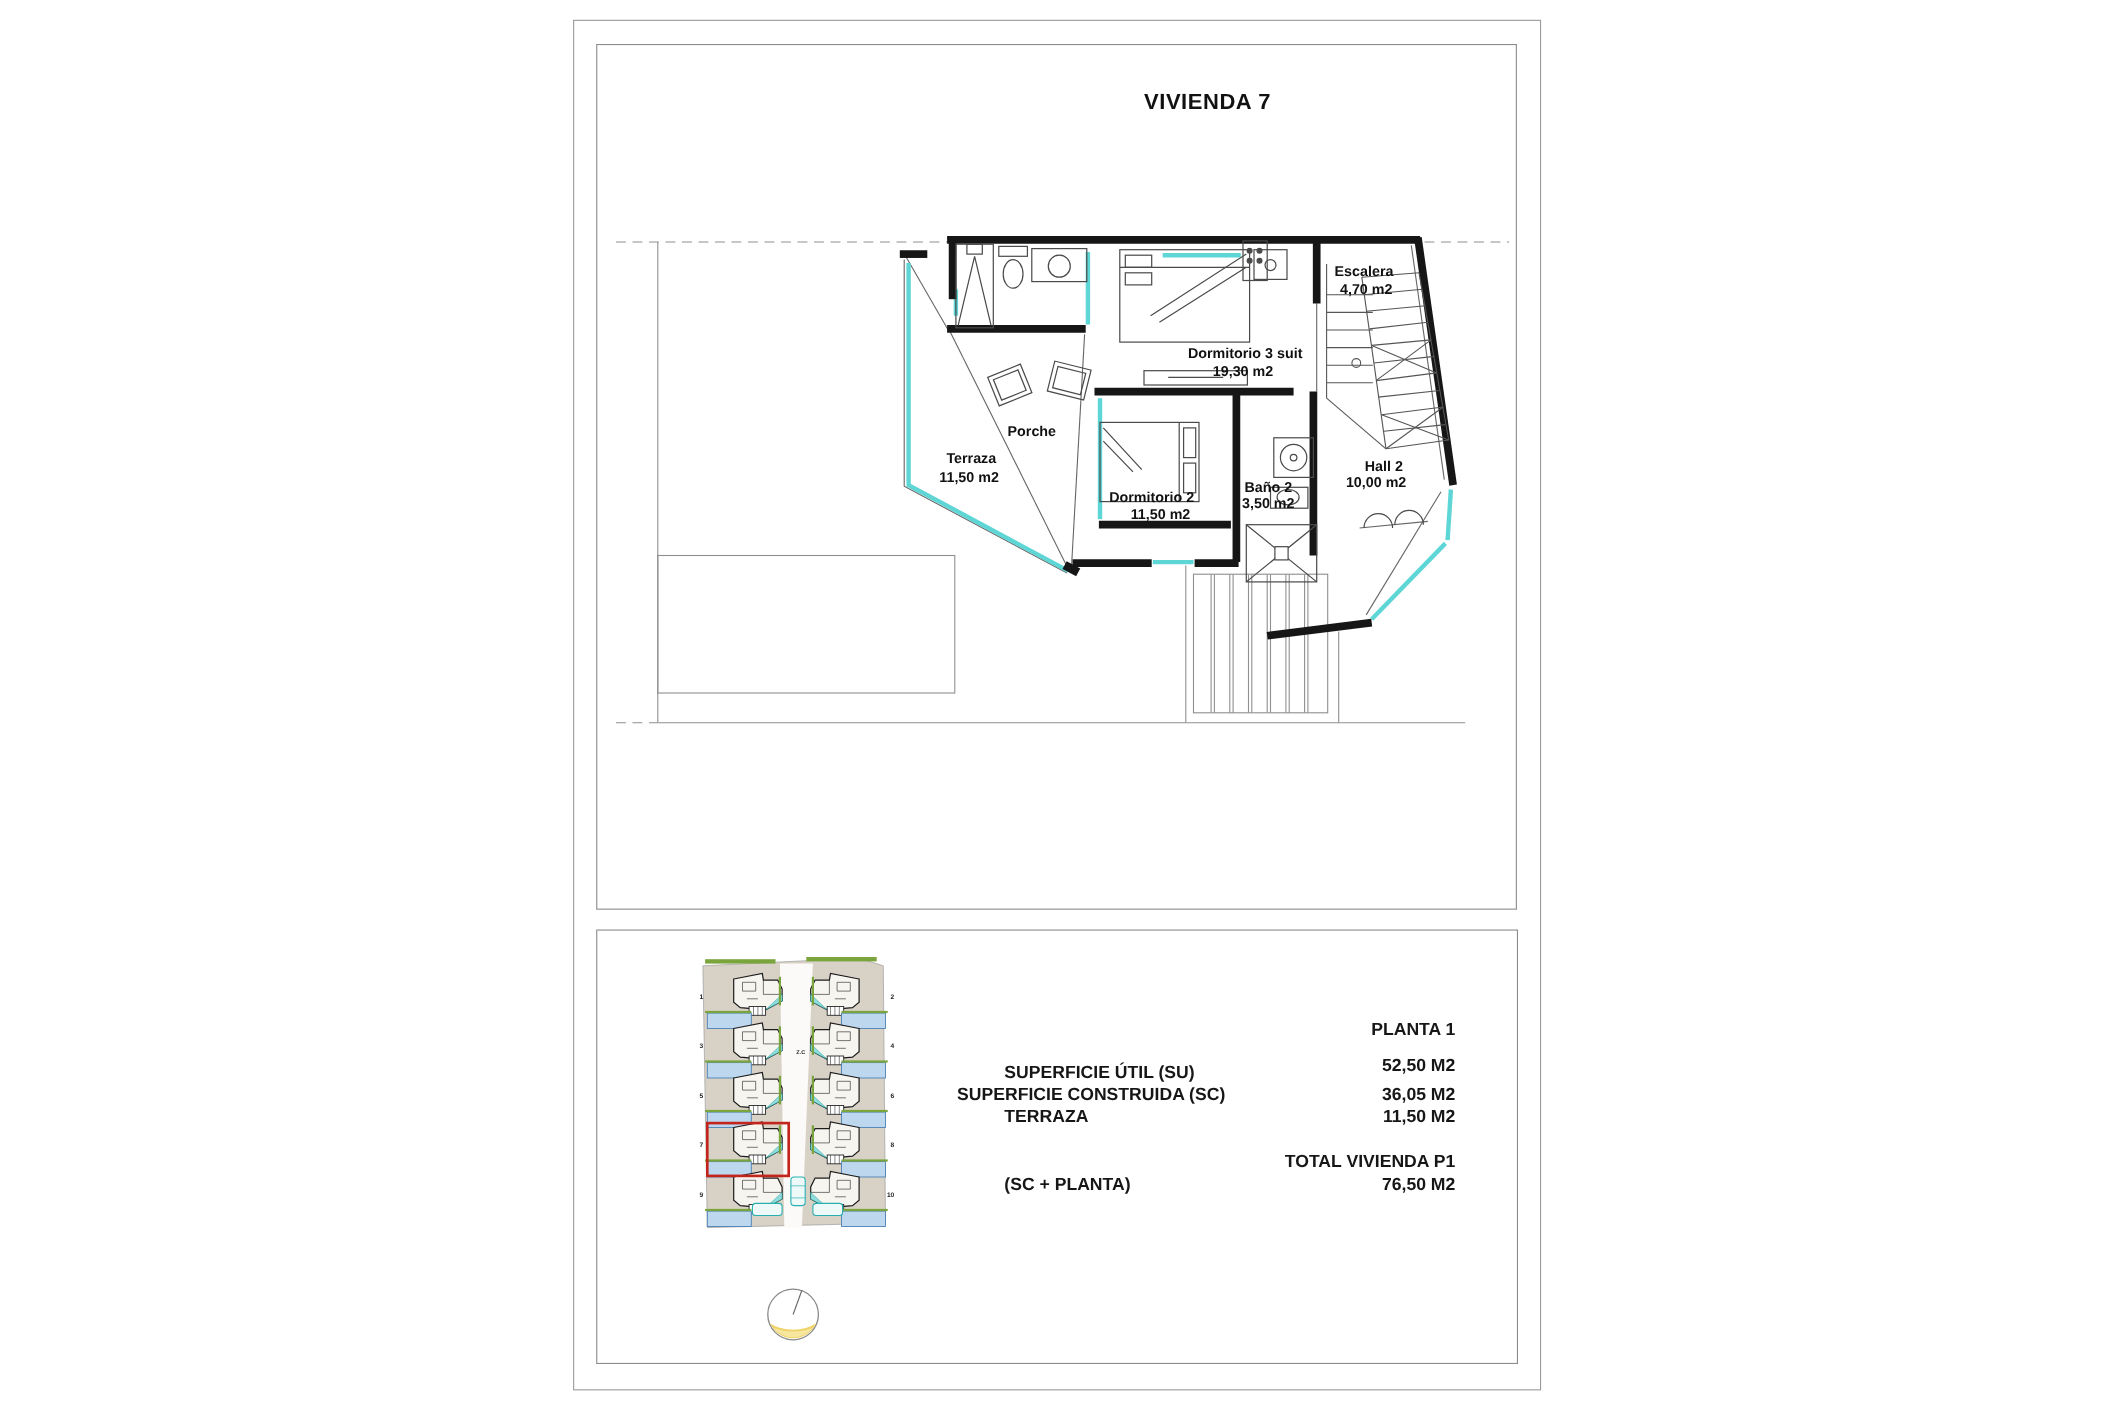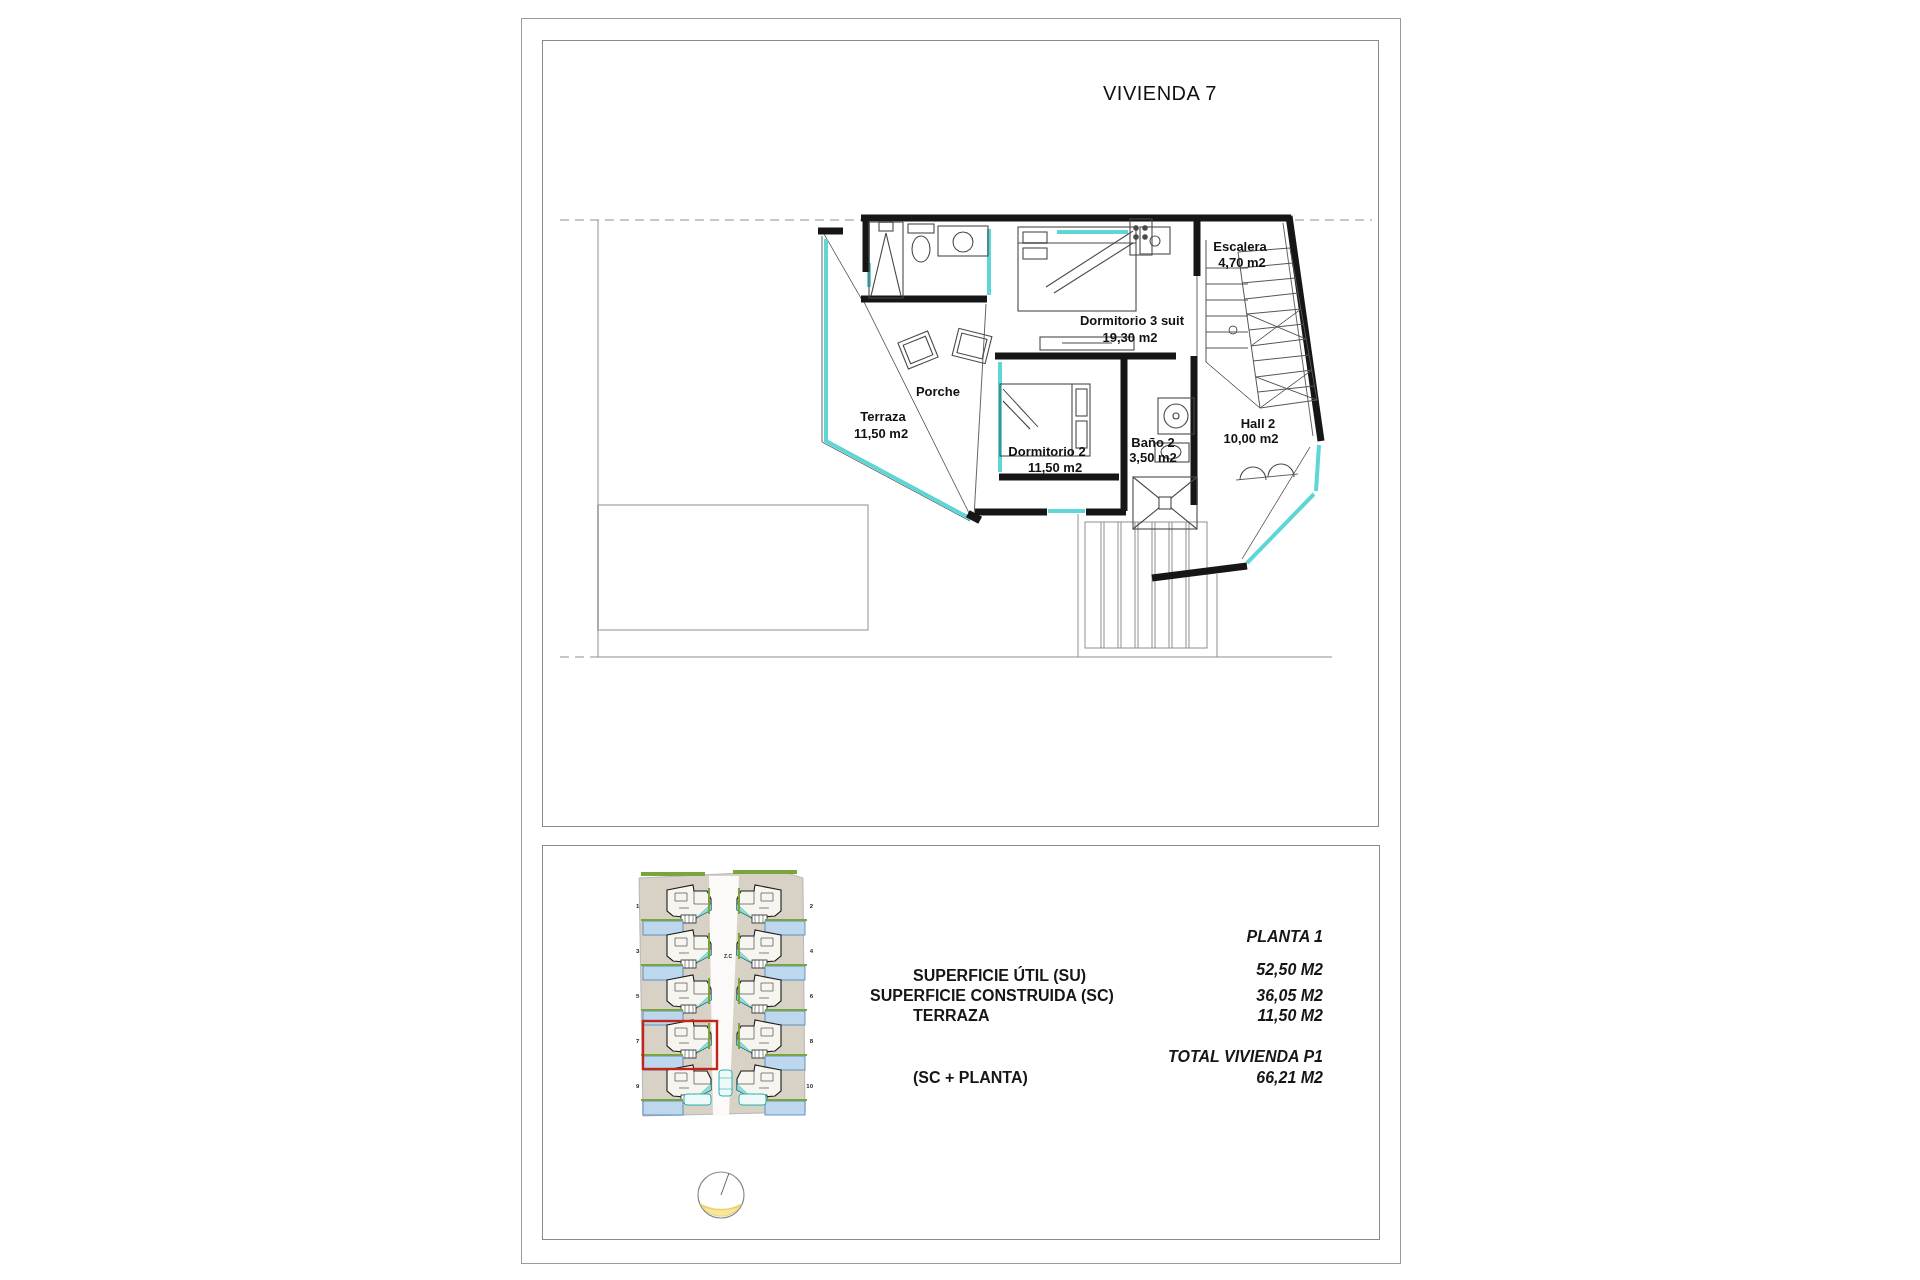--- a/index.html
+++ b/index.html
@@ -2,30 +2,30 @@
 <html><head>
 <meta charset="utf-8">
 <style>
   html,body{margin:0;padding:0;background:#fff;}
   body{font-family:"Liberation Sans", sans-serif;}
   #stage{position:relative;width:1920px;height:1280px;background:#fff;overflow:hidden;}
   .frame{position:absolute;left:521px;top:18px;width:878px;height:1244px;border:1px solid #9a9a9a;}
   .panel{position:absolute;background:#fff;border:1px solid #8a8a8a;}
   #panel-top{left:542px;top:40px;width:835px;height:785px;}
   #panel-bottom{left:542px;top:845px;width:836px;height:393px;}
-  #plan-title{position:absolute;left:1040px;top:82px;width:240px;text-align:center;
-    font-size:20px;font-weight:400;color:#111;letter-spacing:.5px;}
+  #plan-title{position:absolute;left:1040px;top:82px;width:240px;text-align:left;
+    font-size:20px;font-weight:700;color:#111;letter-spacing:.5px;}
   svg{position:absolute;}
   #floorplan{left:542px;top:40px;}
   #siteplan{left:633px;top:868px;}
   #compass{left:692px;top:1166px;}
   .rlabel{font-family:"Liberation Sans",sans-serif;font-size:13px;font-weight:700;fill:#111;text-anchor:middle;}
   .unum{font-family:"Liberation Sans",sans-serif;font-size:6px;font-weight:700;fill:#222;}
   .s-txt{position:absolute;font-size:16px;line-height:20px;font-weight:700;color:#161616;white-space:nowrap;}
-  .s-val{left:1100px;width:223px;text-align:right;font-style:italic;}
+  .s-val{left:1100px;width:223px;text-align:right;}
 </style>
 </head>
 <body>
 
 <div id="stage">
   <div class="frame"></div>
   <div class="panel" id="panel-top"></div>
   <div class="panel" id="panel-bottom"></div>
 
   <div id="plan-title">VIVIENDA 7</div>
@@ -257,14 +257,14 @@
   <div class="s-txt s-val" style="top:960px">52,50 M2</div>
 
   <div class="s-txt" style="left:870px;top:986px">SUPERFICIE CONSTRUIDA (SC)</div>
   <div class="s-txt s-val" style="top:986px">36,05 M2</div>
 
   <div class="s-txt" style="left:913px;top:1006px">TERRAZA</div>
   <div class="s-txt s-val" style="top:1006px">11,50 M2</div>
 
   <div class="s-txt s-val" style="top:1047px">TOTAL VIVIENDA P1</div>
   <div class="s-txt" style="left:913px;top:1068px">(SC + PLANTA)</div>
-  <div class="s-txt s-val" style="top:1068px">66,21 M2</div>
+  <div class="s-txt s-val" style="top:1068px">76,50 M2</div>
 </div>
 
 </body></html>

